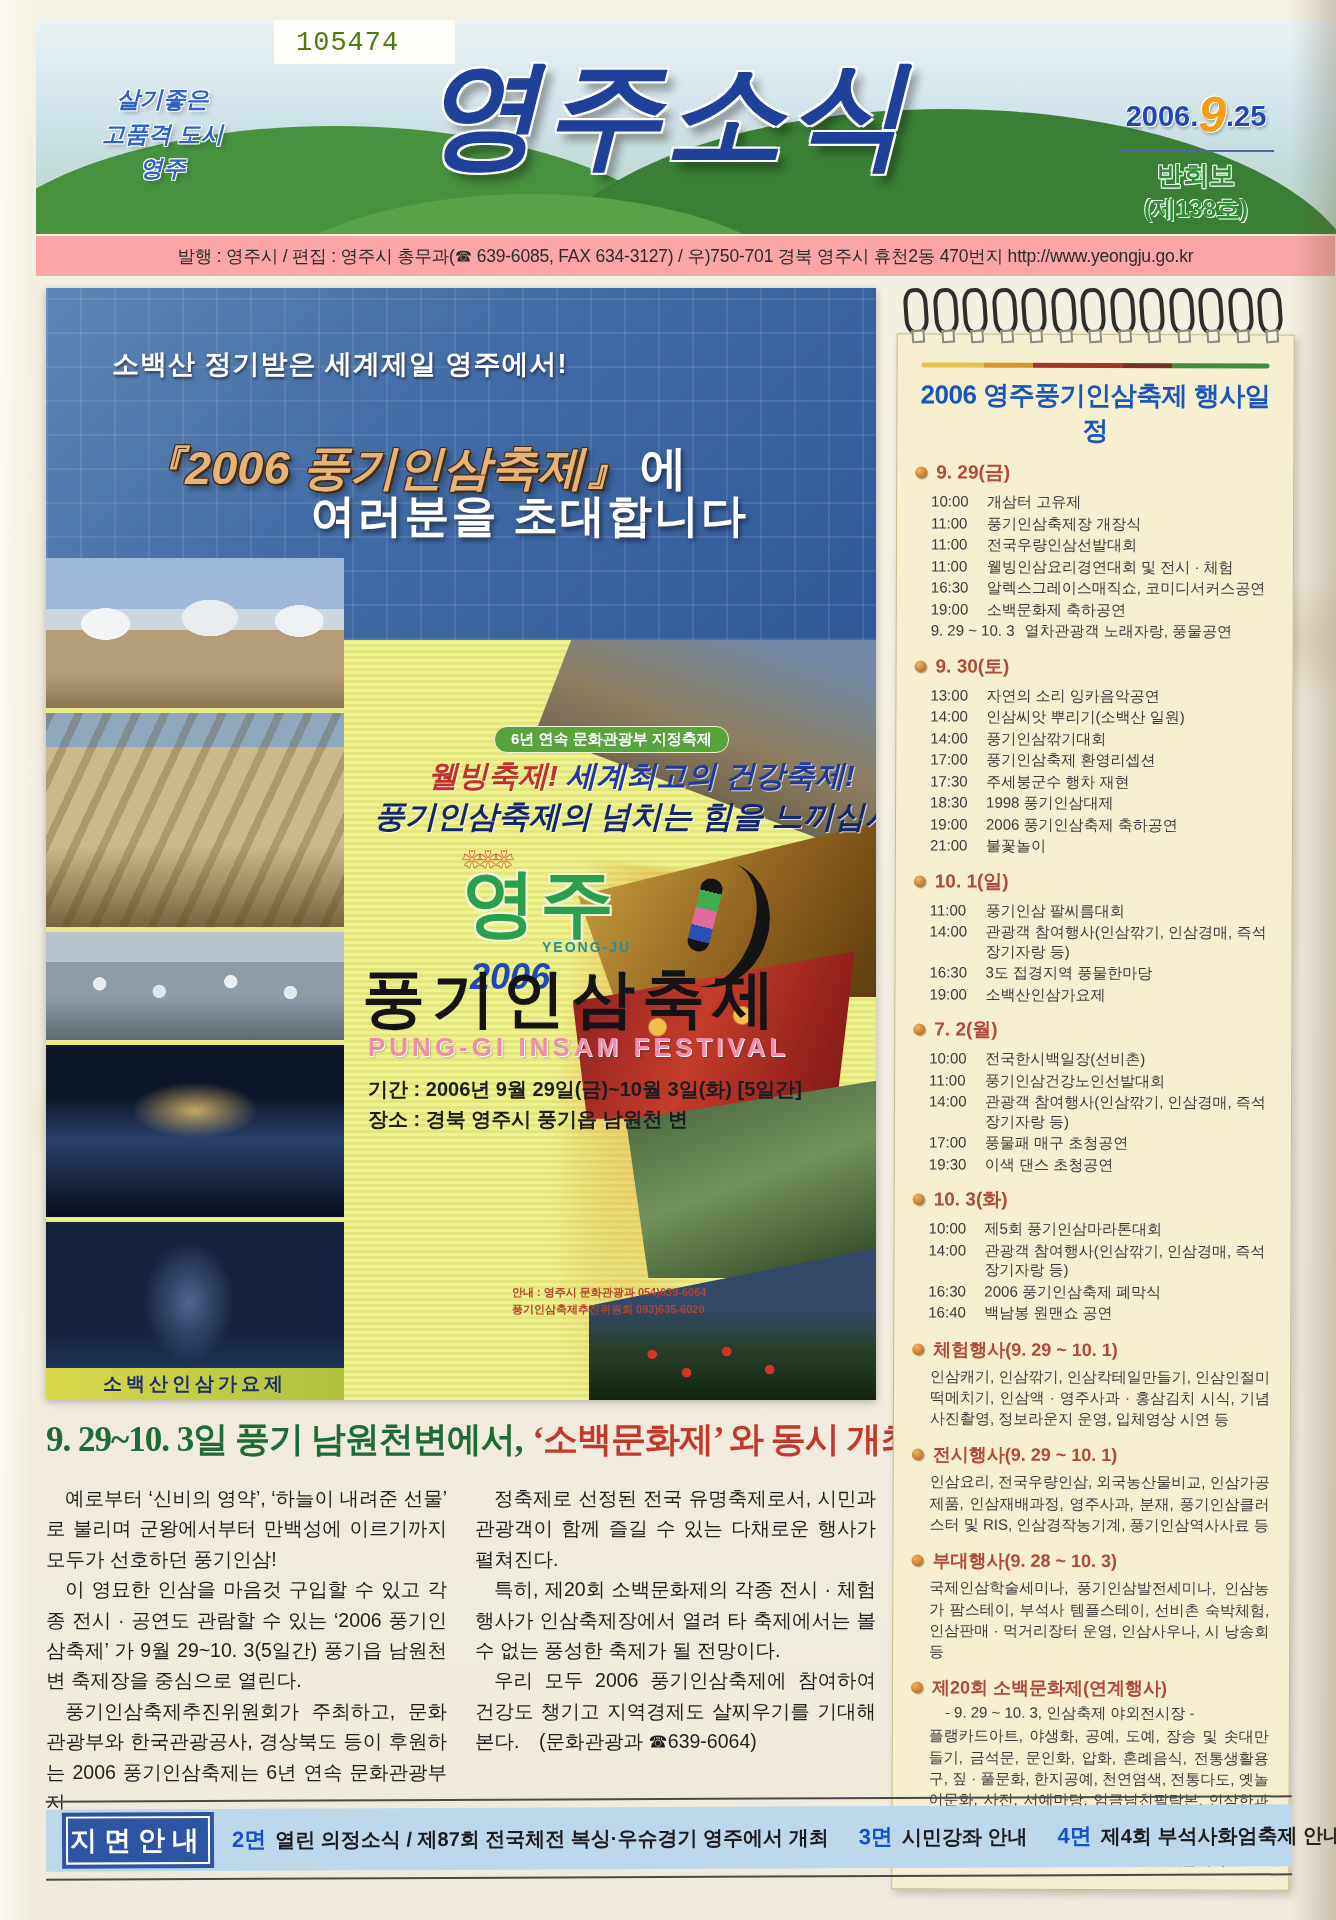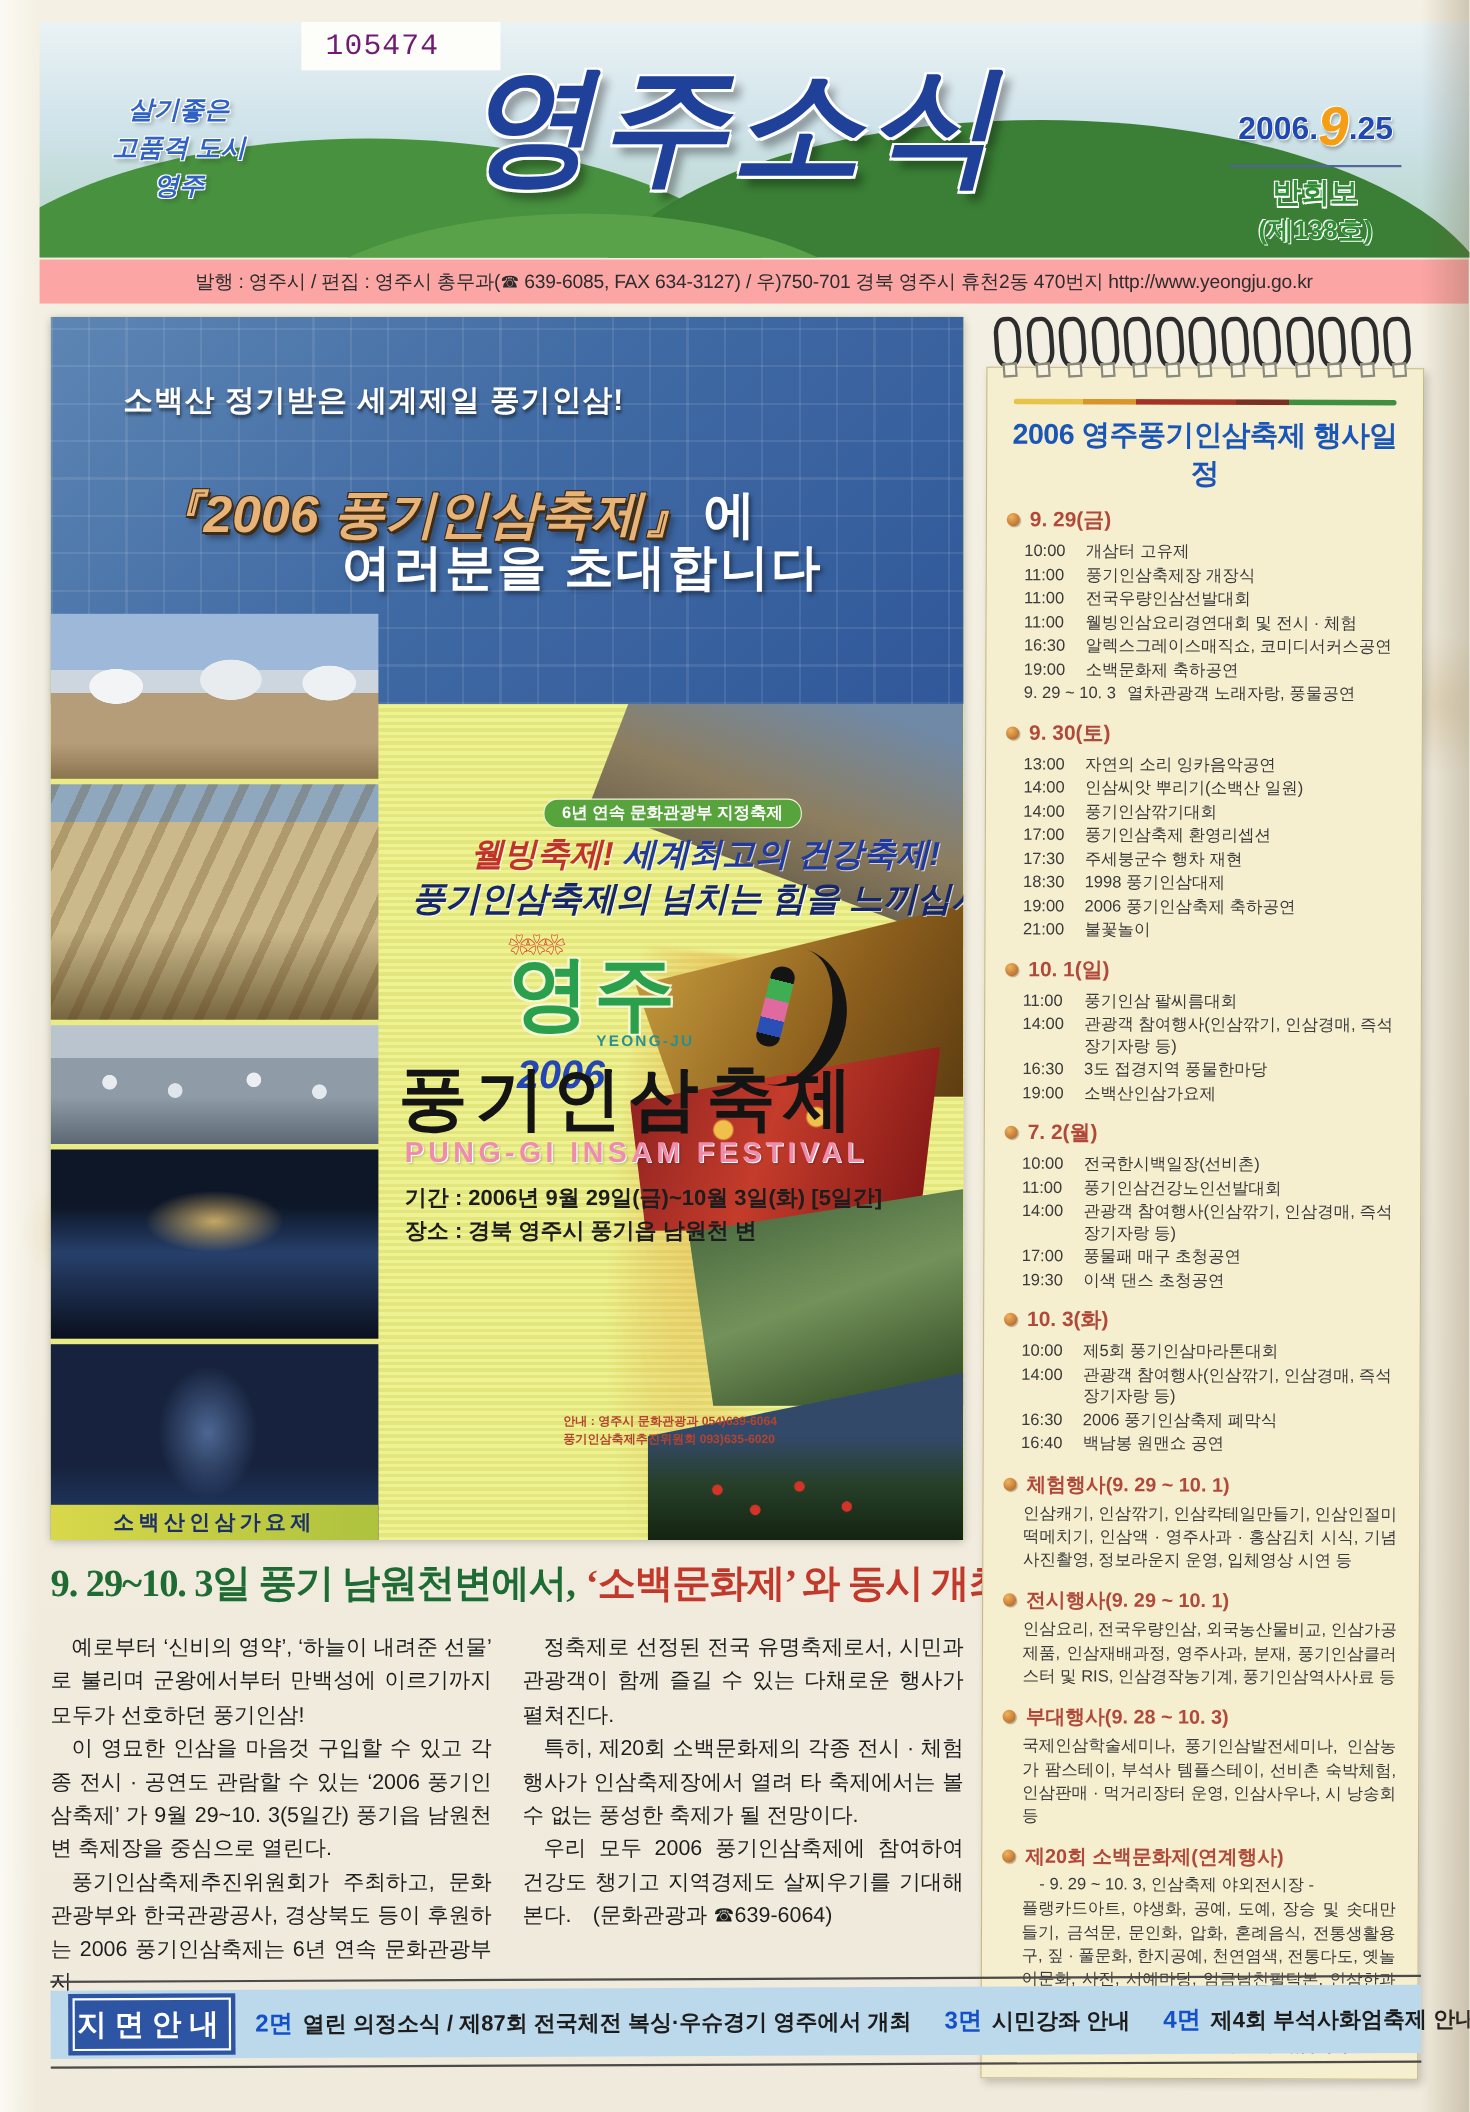--- a/index.html
+++ b/index.html
@@ -17,21 +17,21 @@
   .left-margin{position:absolute;left:0;top:0;width:34px;height:100%;background:linear-gradient(to right,#fbfaf4,rgba(251,250,244,0));z-index:1;}
 
   
   .masthead{position:absolute;top:20px;left:36px;right:0;height:214px;overflow:hidden;
     background:linear-gradient(#eaf2f4 0%,#cfe3ea 45%,#c2dcd9 70%,#b9d6c9 100%);}
   .hill{position:absolute;border-radius:50% 50% 0 0/100% 100% 0 0;}
   .hill.h1{bottom:-52px;left:-6%;width:58%;height:160px;background:#47913f;}
   .hill.h2{bottom:-60px;left:38%;width:64%;height:185px;background:#3a7f35;}
   .hill.h3{bottom:-80px;left:16%;width:44%;height:120px;background:#59a24a;}
   .stamp{position:absolute;left:238px;top:0;background:#fdfdfa;padding:8px 56px 6px 22px;
-    font-family:"Liberation Mono",monospace;font-size:27px;color:#701a75;letter-spacing:1px;}
+    font-family:"Liberation Mono",monospace;font-size:27px;color:#4d7c0f;letter-spacing:1px;}
   .city-slogan{position:absolute;left:66px;top:62px;text-align:center;font-weight:800;font-style:italic;
     font-size:23px;line-height:1.5;color:#2f62c4;
     text-shadow:-1px -1px 0 #fff,1px -1px 0 #fff,-1px 1px 0 #fff,1px 1px 0 #fff,3px 3px 4px rgba(0,0,0,.25);}
   .mast-title{position:absolute;left:300px;top:36px;width:660px;text-align:center;
     font-family:"Liberation Serif",serif;font-weight:900;font-style:italic;font-size:118px;line-height:1;
     color:#20419a;letter-spacing:4px;white-space:nowrap;
     text-shadow:-2px -2px 0 #fff,2px -2px 0 #fff,-2px 2px 0 #fff,2px 2px 0 #fff,7px 9px 8px rgba(0,0,0,.35);}
   .issue-block{position:absolute;right:54px;top:66px;width:172px;text-align:center;}
   .issue-date{font-size:29px;font-weight:900;color:#1f49b0;white-space:nowrap;
     text-shadow:-1px -1px 0 #fff,1px 1px 0 #fff,2px 3px 3px rgba(0,0,0,.25);}
@@ -207,21 +207,21 @@
   </div>
 
   <div class="publine">발행 : 영주시 / 편집 : 영주시 총무과(☎ 639-6085, FAX 634-3127) / 우)750-701 경북 영주시 휴천2동 470번지  http://www.yeongju.go.kr</div>
 
   <div class="main">
 
     <div class="leftcol">
 
       <div class="poster">
         <div class="poster-top">
-          <div class="inv1">소백산 정기받은 세계제일 풍기인삼!</div>
+          <div class="inv1">소백산 정기받은 세계제일 영주에서!</div>
           <div class="inv2">
             <span class="bracketed">『2006 풍기인삼축제』</span><span class="suffix">에</span>
           </div>
           <div class="inv3">여러분을 초대합니다</div>
         </div>
 
         <div class="photo-col">
           <div class="ph ph1"></div>
           <div class="ph ph2"></div>
           <div class="ph ph3"></div>

